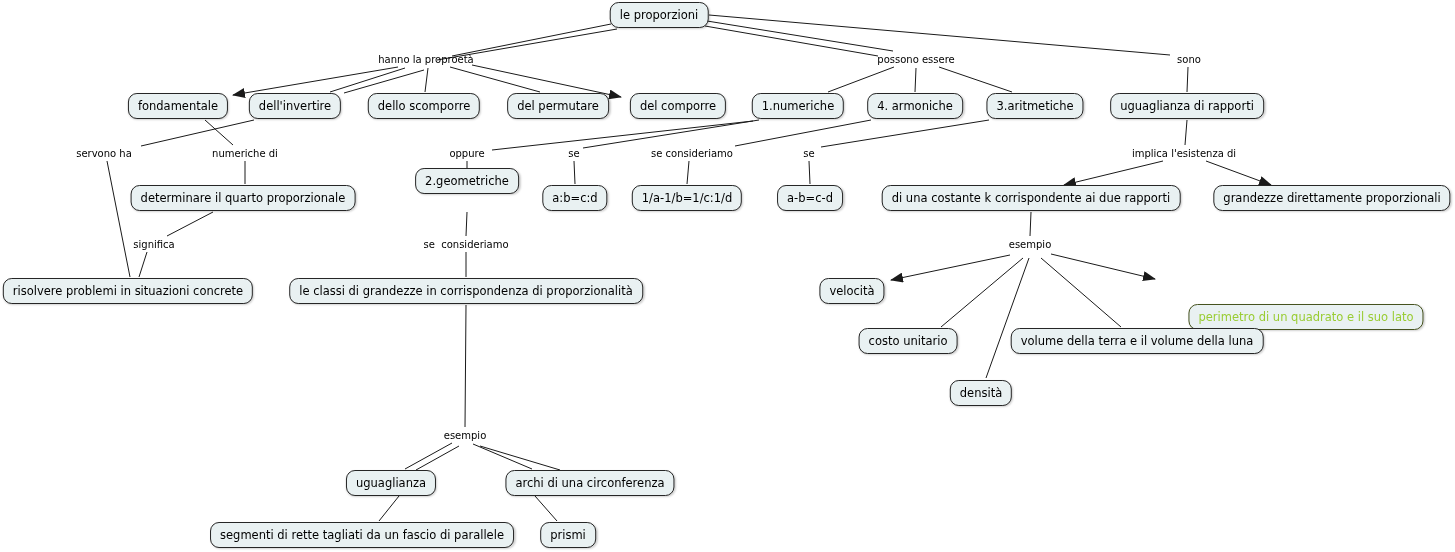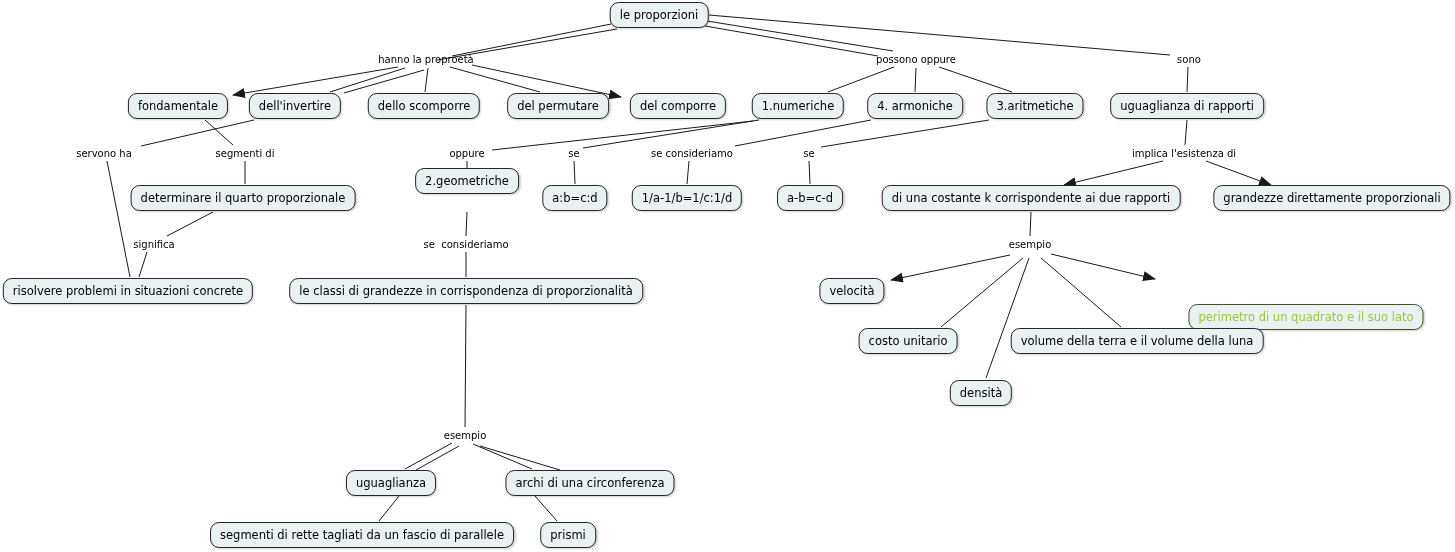--- a/index.html
+++ b/index.html
@@ -127,24 +127,24 @@
   <div class="node highlight" style="left:1306px;top:278px">perimetro di un quadrato e il suo lato</div>
   <div class="node" style="left:908px;top:328px">costo unitario</div>
   <div class="node" style="left:1137px;top:328px">volume della terra e il volume della luna</div>
   <div class="node" style="left:981px;top:380px">densità</div>
   <div class="node" style="left:391px;top:470px">uguaglianza</div>
   <div class="node" style="left:590px;top:470px">archi di una circonferenza</div>
   <div class="node" style="left:362px;top:522px">segmenti di rette tagliati da un fascio di parallele</div>
   <div class="node" style="left:568px;top:522px">prismi</div>
 
   <div class="link-label" style="left:426px;top:59px">hanno la proproetà</div>
-  <div class="link-label" style="left:916px;top:59px">possono oppure</div>
+  <div class="link-label" style="left:916px;top:59px">possono essere</div>
   <div class="link-label" style="left:1189px;top:59px">sono</div>
   <div class="link-label" style="left:104px;top:153px">servono ha</div>
-  <div class="link-label" style="left:245px;top:153px">segmenti di</div>
+  <div class="link-label" style="left:245px;top:153px">numeriche di</div>
   <div class="link-label" style="left:467px;top:153px">oppure</div>
   <div class="link-label" style="left:574px;top:153px">se</div>
   <div class="link-label" style="left:692px;top:153px">se consideriamo</div>
   <div class="link-label" style="left:809px;top:153px">se</div>
   <div class="link-label" style="left:1184px;top:153px">implica l'esistenza di</div>
   <div class="link-label" style="left:154px;top:244px">significa</div>
   <div class="link-label" style="left:466px;top:244px">se  consideriamo</div>
   <div class="link-label" style="left:1030px;top:244px">esempio</div>
   <div class="link-label" style="left:465px;top:435px">esempio</div>
 

